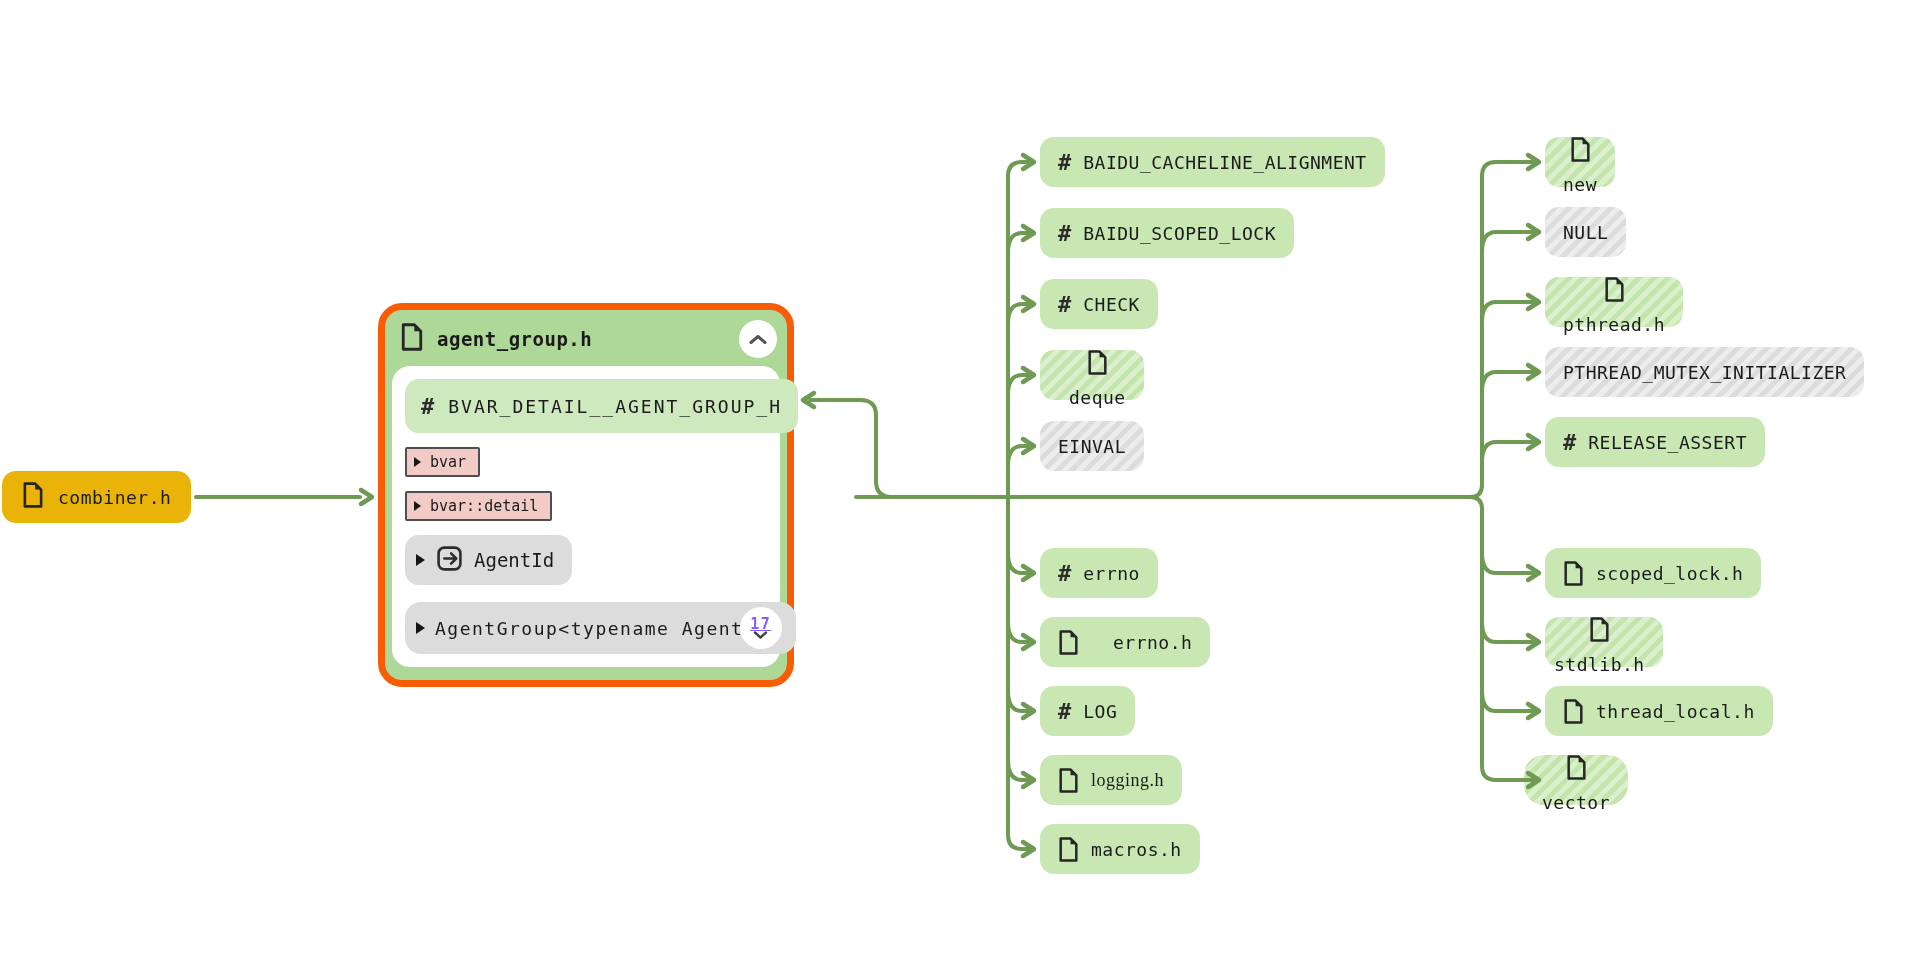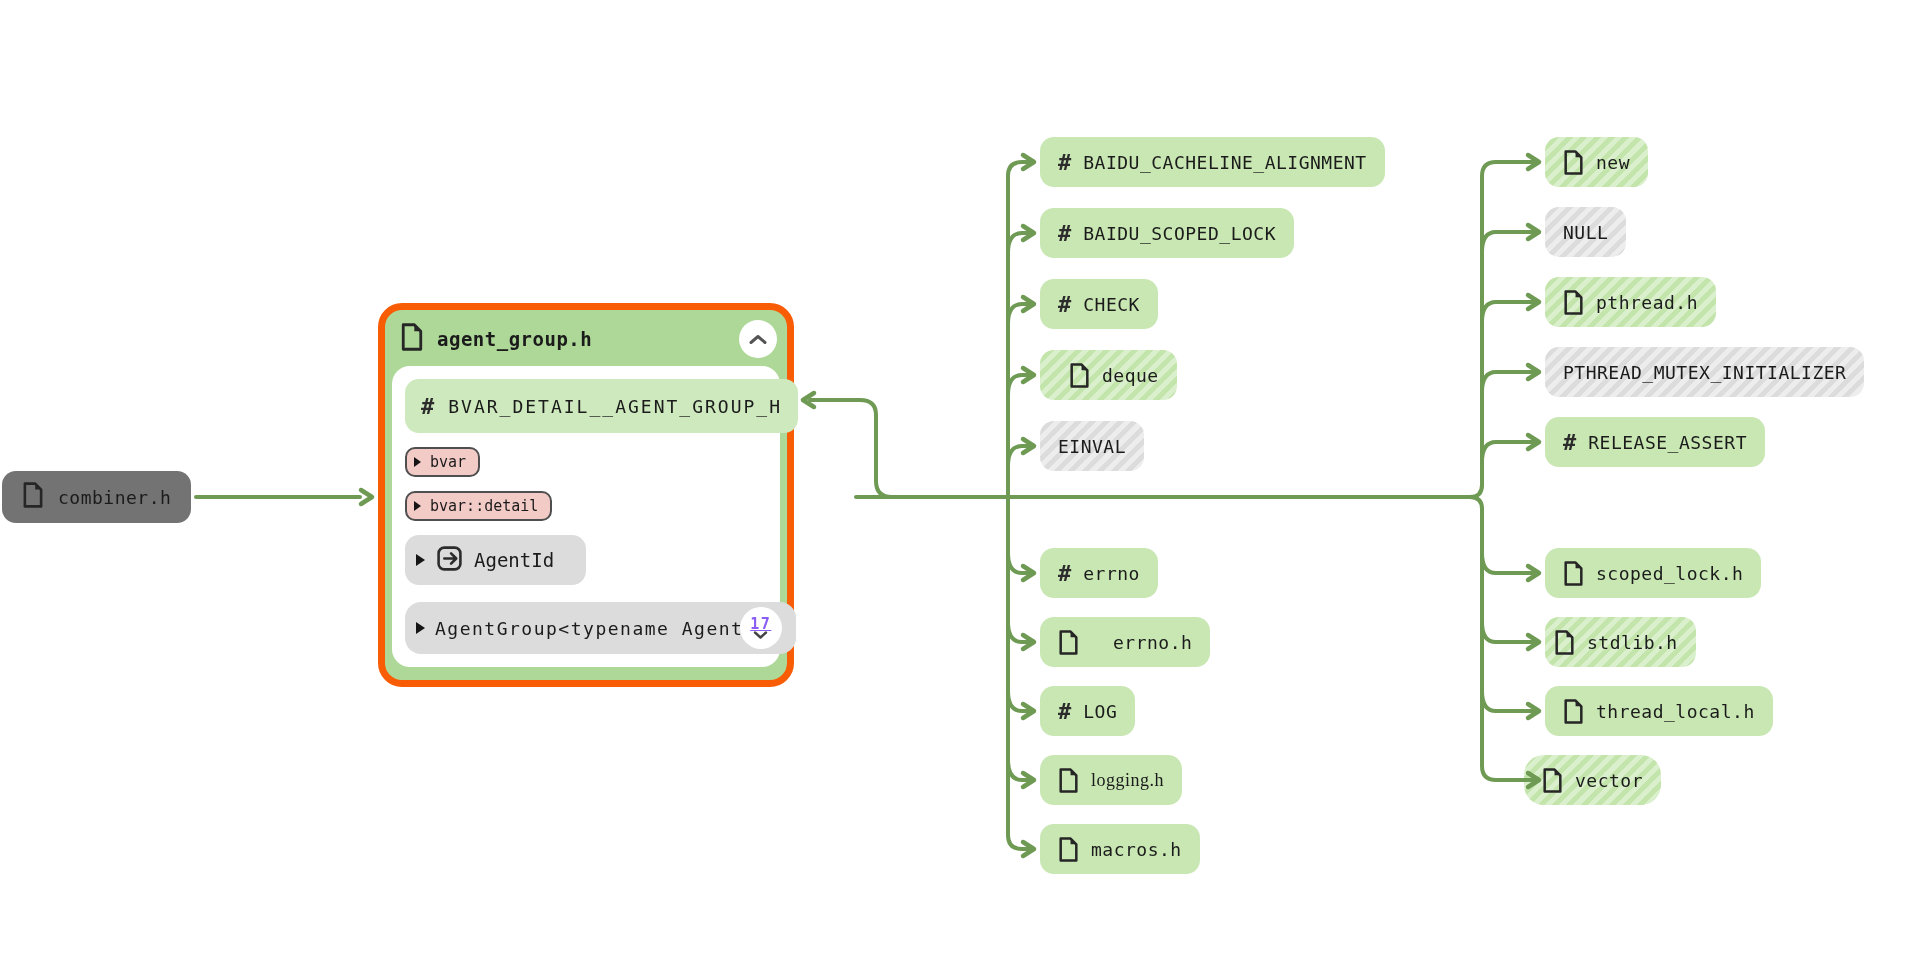--- a/index.html
+++ b/index.html
@@ -9,30 +9,30 @@
   }
 
   
   .dep-pill {
     position:absolute; display:flex; align-items:center; gap:12px;
     height:50px; padding:0 18px; border-radius:14px;
     font-size:18px; letter-spacing:.5px; white-space:nowrap; box-sizing:border-box;
     cursor:pointer;
   }
   .style-green         { background:#c8e7b3; }
-  .style-green-hatched { background:repeating-linear-gradient(135deg,#daefcc 0 5px,#c3e5ab 5px 10px); }
+  .style-green-hatched { background:repeating-linear-gradient(135deg,#daefcc 0 5px,#c3e5ab 5px 10px);flex-direction:column; }
   .style-gray-hatched  { background:repeating-linear-gradient(135deg,#ededed 0 5px,#dcdcdc 5px 10px); }
   .dep-pill .icon-wrap { display:flex; align-items:center; }
   .hash-glyph { font-size:22px; font-weight:bold; color:#2c2c2c; letter-spacing:0; }
 
   
   .source-pill {
     position:absolute; left:2px; top:471px; height:52px;
     display:flex; align-items:center; gap:14px; padding:0 20px;
-    background:#737373; border-radius:14px; font-size:18px; letter-spacing:.5px;
+    background:#eab308; border-radius:14px; font-size:18px; letter-spacing:.5px;
     cursor:pointer;
   }
 
   
   .main-node {
     position:absolute; left:378px; top:303px; width:416px;
     background:#aed897; border:7px solid #f85c05; border-radius:24px;
     box-sizing:border-box; cursor:pointer;
   }
   .main-header { display:flex; align-items:center; gap:13px; padding:10px 10px 8px 15px; }
@@ -44,25 +44,25 @@
   }
   .main-panel {
     background:#ffffff; border-radius:18px; margin:0 7px 13px 7px; padding:13px;
   }
   .sym { display:flex; align-items:center; box-sizing:border-box; cursor:pointer; }
   .sym-macro {
     background:#cde9bd; border-radius:14px; height:54px; padding:0 16px;
     gap:14px; font-size:18px; letter-spacing:2px; width:max-content; margin-bottom:14px;
   }
   .sym-ns {
-    background:#f2cbc7; border:2px solid #4f4f4f; border-radius:10px; height:30px;
+    background:#f2cbc7; border:2px solid #4f4f4f; border-radius:2px; height:30px;
     padding:0 12px 0 7px; gap:9px; font-size:15px; width:max-content; margin-bottom:14px;
   }
   .sym-typedef {
-    background:#dcdcdc; border-radius:14px; height:50px; padding:0 32px 0 11px;
+    background:#dcdcdc; border-radius:14px; height:50px; padding:0 18px 0 11px;
     gap:11px; font-size:19px; width:max-content; margin-bottom:17px;
   }
   .sym-class {
     background:#dcdcdc; border-radius:16px; height:52px; padding:0 14px 0 11px;
     gap:10px; font-size:18px; letter-spacing:1.5px; width:max-content; position:relative;
   }
   .tri {
     width:0; height:0; flex:none;
     border-left:9px solid #151515; border-top:6px solid transparent; border-bottom:6px solid transparent;
   }

